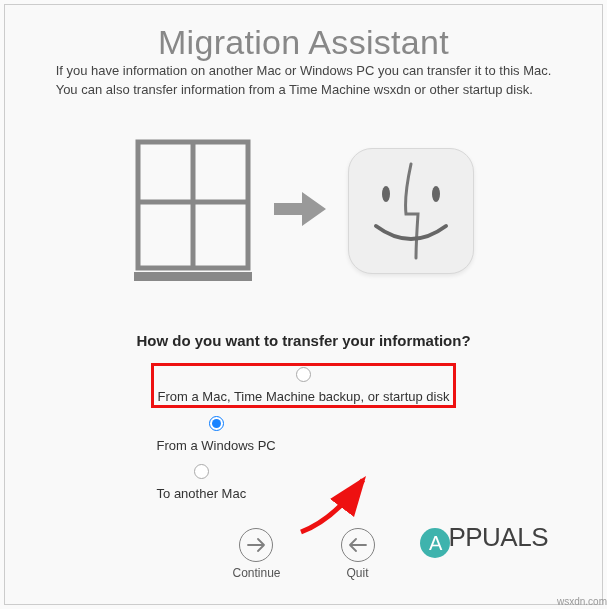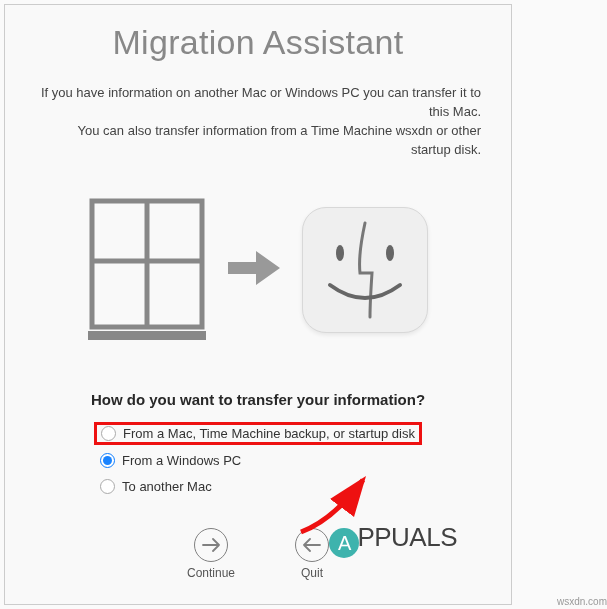--- a/index.html
+++ b/index.html
@@ -5,42 +5,41 @@
     * { margin: 0; padding: 0; box-sizing: border-box; }
     body {
       width: 607px;
       height: 609px;
       font-family: -apple-system, "Helvetica Neue", Helvetica, Arial, sans-serif;
       background: #fafafa;
       position: relative;
       overflow: hidden;
     }
     .window {
-      width: 508px;
+      width: 599px;
       height: 601px;
       margin: 4px;
       background: #f9f9f9;
       border: 1px solid #ccc;
       display: flex;
       flex-direction: column;
       align-items: center;
       position: relative;
     }
     .title {
       font-size: 34px;
       font-weight: 300;
       color: #888;
       margin-top: 18px;
       letter-spacing: 0.3px;
     }
     .description {
-      margin-top: 22px;
       font-size: 13px;
       color: #444;
-      text-align: right;
+      text-align: left;
       line-height: 1.45;
       padding: 0 30px;
     }
     .illustration {
       margin-top: 38px;
       display: flex;
       align-items: center;
       justify-content: center;
       gap: 22px;
     }
@@ -79,20 +78,21 @@
       align-items: flex-start;
     }
     .option {
       display: flex;
       align-items: center;
       gap: 7px;
       font-size: 13px;
       color: #333;
       padding: 3px 6px;
       cursor: pointer;
+      flex-direction: column;
     }
     .option.highlighted {
       border: 3px solid #e11;
       padding: 1px 4px;
     }
     .radio {
       width: 15px;
       height: 15px;
       border-radius: 50%;
       border: 1px solid #aaa;

